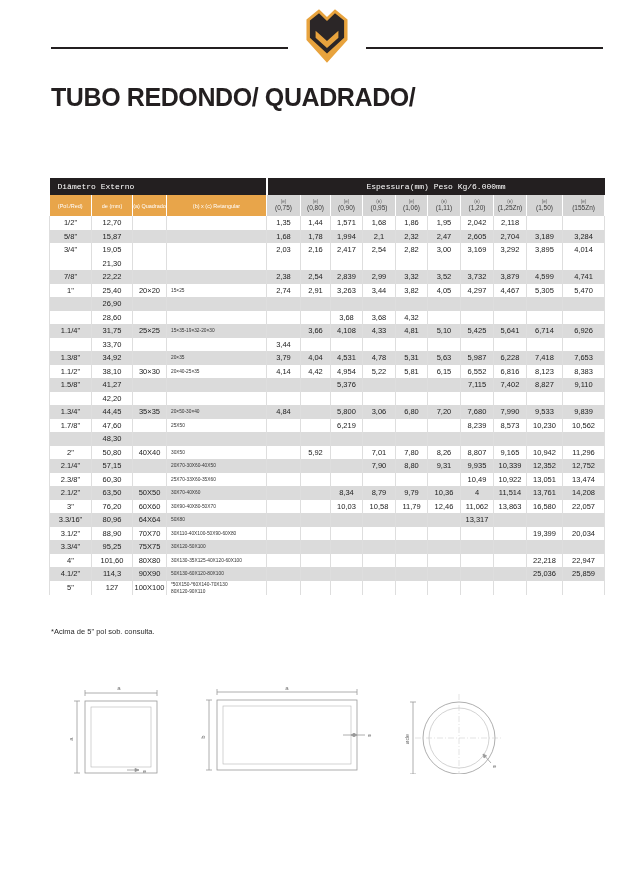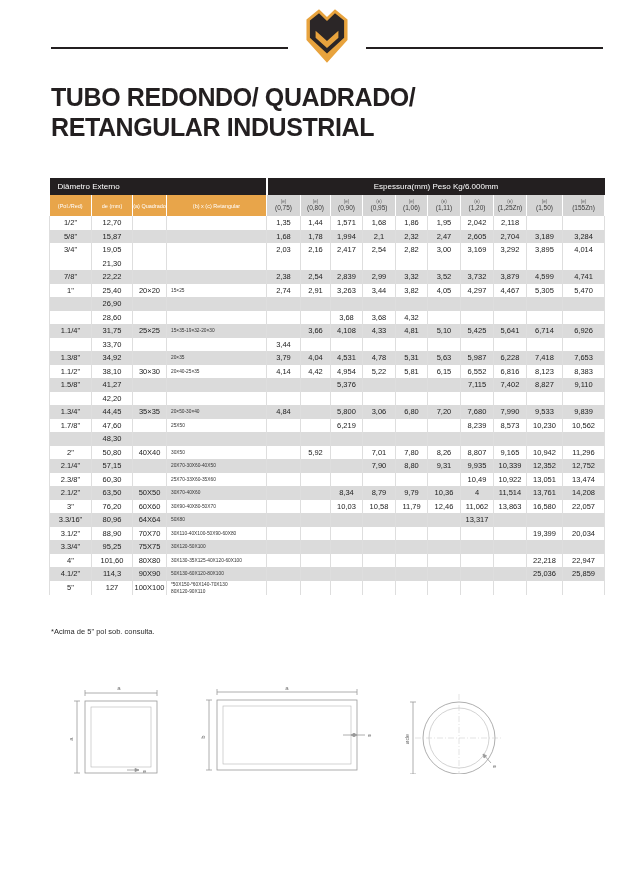--- a/index.html
+++ b/index.html
@@ -10,21 +10,21 @@
   .header-rule{position:absolute;left:44px;top:47px;width:552px;height:2px;background:#231F20;}
   .logo-wrap{position:absolute;left:50%;top:8px;transform:translateX(-50%);
              background:#fff;padding:0 16px;line-height:0;}
   .title{position:absolute;left:44px;top:82px;margin:0;font-size:25px;font-weight:bold;
          line-height:1.2;letter-spacing:-0.4px;color:#231F20;}
 
   
   .table-wrap{position:absolute;left:42px;top:178px;width:555px;}
   table{border-collapse:collapse;table-layout:fixed;width:555px;}
   th,td{padding:0;margin:0;font-weight:normal;}
-  .group-row th{background:#231F20;color:#fff;font-size:8px;height:17px;}
+  .group-row th{background:#231F20;color:#fff;font-size:8px;height:17px;font-family:Liberation Mono, monospace;}
   .g-left{text-align:left;padding-left:8px;border-right:2px solid #fff;}
   .g-right{text-align:center;}
   .sub-row th{height:21px;vertical-align:middle;}
   .dim-h{background:#E8A54A;color:#fff;font-size:5.5px;text-align:center;border-right:1px solid #fff;}
   .thick-h{background:#D5D5D5;color:#3c3c3c;text-align:center;border-right:1px solid #fff;}
   .thick-h .sup{font-size:4.5px;color:#5a5a5a;line-height:5px;}
   .thick-h .lbl{font-size:6.5px;line-height:8px;}
   tbody td{height:13.5px;font-size:7.5px;color:#222;text-align:center;
            border-right:1px solid rgba(0,0,0,0.13);white-space:nowrap;overflow:hidden;}
   tbody td:first-child{border-left:1px solid rgba(0,0,0,0.13);}
@@ -53,21 +53,20 @@
   <div class="logo-wrap">
     <svg width="46" height="57" viewBox="0 0 40 50">
       <path d="M2,10 L13,1 L20,8 L27,1 L38,10 L38,28 L20,48 L2,28 Z" fill="#E8A33D"></path>
       <path d="M5,11 L13,4.5 L20,11.5 L27,4.5 L35,11 L35,26 L20,40 L5,26 Z" fill="#2B2627"></path>
       <path d="M10,20 L20,29 L30,20 L30,26 L20,35 L10,26 Z" fill="#E8A33D"></path>
     </svg>
   </div>
 
   <h1 class="title">
     <span>TUBO REDONDO/ QUADRADO/</span><br>
-    <span>RETANGULAR INDUSTRIAL</span>
   </h1>
 
   <div class="table-wrap">
     <table>
       <colgroup>
         <col style="width:42px">
           <col style="width:41px">
           <col style="width:34px">
           <col style="width:100px">
         <col style="width:34px">

